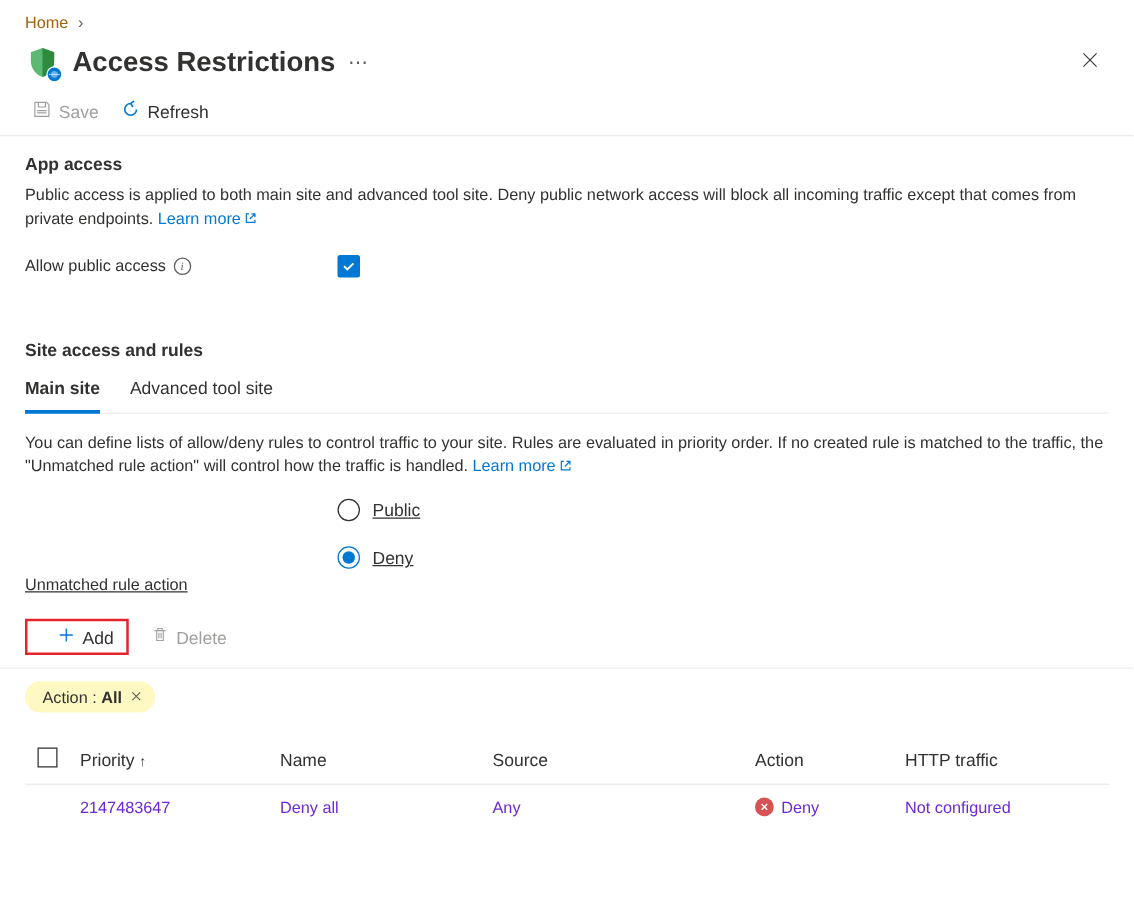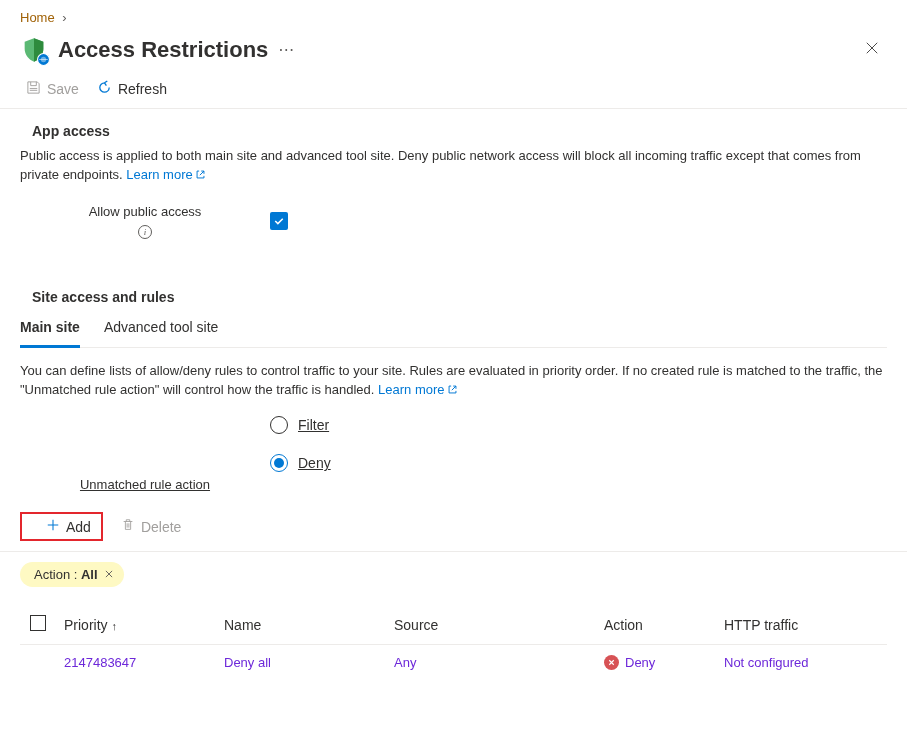--- a/index.html
+++ b/index.html
@@ -24,27 +24,27 @@
   .title-row .close { font-size:18px; color:#605e5c; cursor:pointer; padding:4px 8px; }
   .close svg { width:14px; height:14px; }
 
   .toolbar { display:flex; align-items:center; gap:18px; padding: 2px 0 10px 6px; font-size:14px;}
   .toolbar .btn { display:flex; align-items:center; gap:6px; cursor:pointer; }
   .toolbar .btn.disabled { color:#a19f9d; cursor:default; }
   .toolbar svg { width:15px; height:15px; }
 
   .divider { border-top:1px solid #edebe9; margin:0 -20px 14px -20px; }
 
-  h2.sec { font-size:14px; font-weight:600; margin: 6px 0 8px 12px; }
+  h2.sec { font-size:14px; font-weight:600; margin: 6px 0 8px 0; }
   p.desc { font-size:13px; color:#323130; margin:0 0 4px 0; line-height:1.45;}
   a.link { color:#0078d4; text-decoration:none; }
   .ext-icon { display:inline-block; vertical-align:text-top; margin-left:2px; }
 
   .field-row { display:flex; align-items:center; margin: 18px 0 8px 0; }
-  .field-label { width: 250px; font-size:13px; display:flex; align-items:center; gap:6px;flex-direction:column;}
+  .field-label { width: 250px; font-size:13px; display:flex; align-items:center; gap:6px;}
   .info-icon { display:inline-flex; width:14px; height:14px; border:1px solid #605e5c; border-radius:50%; align-items:center; justify-content:center; font-size:9px; color:#605e5c; font-style:italic; font-family:Georgia,serif;}
 
   .checkbox { width:18px; height:18px; background:#0078d4; display:flex; align-items:center; justify-content:center; border-radius:2px; cursor:pointer;}
   .checkbox svg { width:12px; height:12px; }
 
   .section-gap { height: 36px; }
 
   .tabs { display:flex; gap:24px; border-bottom:1px solid #edebe9; margin-bottom:14px;}
   .tab { padding: 6px 0 10px 0; font-size:14px; cursor:pointer; }
   .tab.active { font-weight:600; border-bottom:3px solid #0078d4; margin-bottom:-1px; }
@@ -163,21 +163,21 @@
   <span>You can define lists of allow/deny rules to control traffic to your site. Rules are evaluated in priority order. If no created rule is matched to the traffic, the "Unmatched rule action" will control how the traffic is handled. </span><a class="link" href="#"><span>Learn more</span><span class="ext-icon"><svg width="11" height="11" viewBox="0 0 16 16">
           <path fill="none" stroke="#0078d4" stroke-width="1.4" d="M6 3 H3 V13 H13 V10 M9 3 H13 V7 M13 3 L7 9"></path>
         </svg></span></a>
 </p>
 
 <div class="unmatched-row">
   <div class="field-label">Unmatched rule action</div>
   <div>
     <div class="radio-row">
       <div class="radio"></div>
-      <span>Filter</span>
+      <span>Public</span>
     </div>
     <div class="radio-row">
       <div class="radio selected"></div>
       <span>Deny</span>
     </div>
   </div>
 </div>
 
 <div class="cmd-row">
   <div class="add-box">

